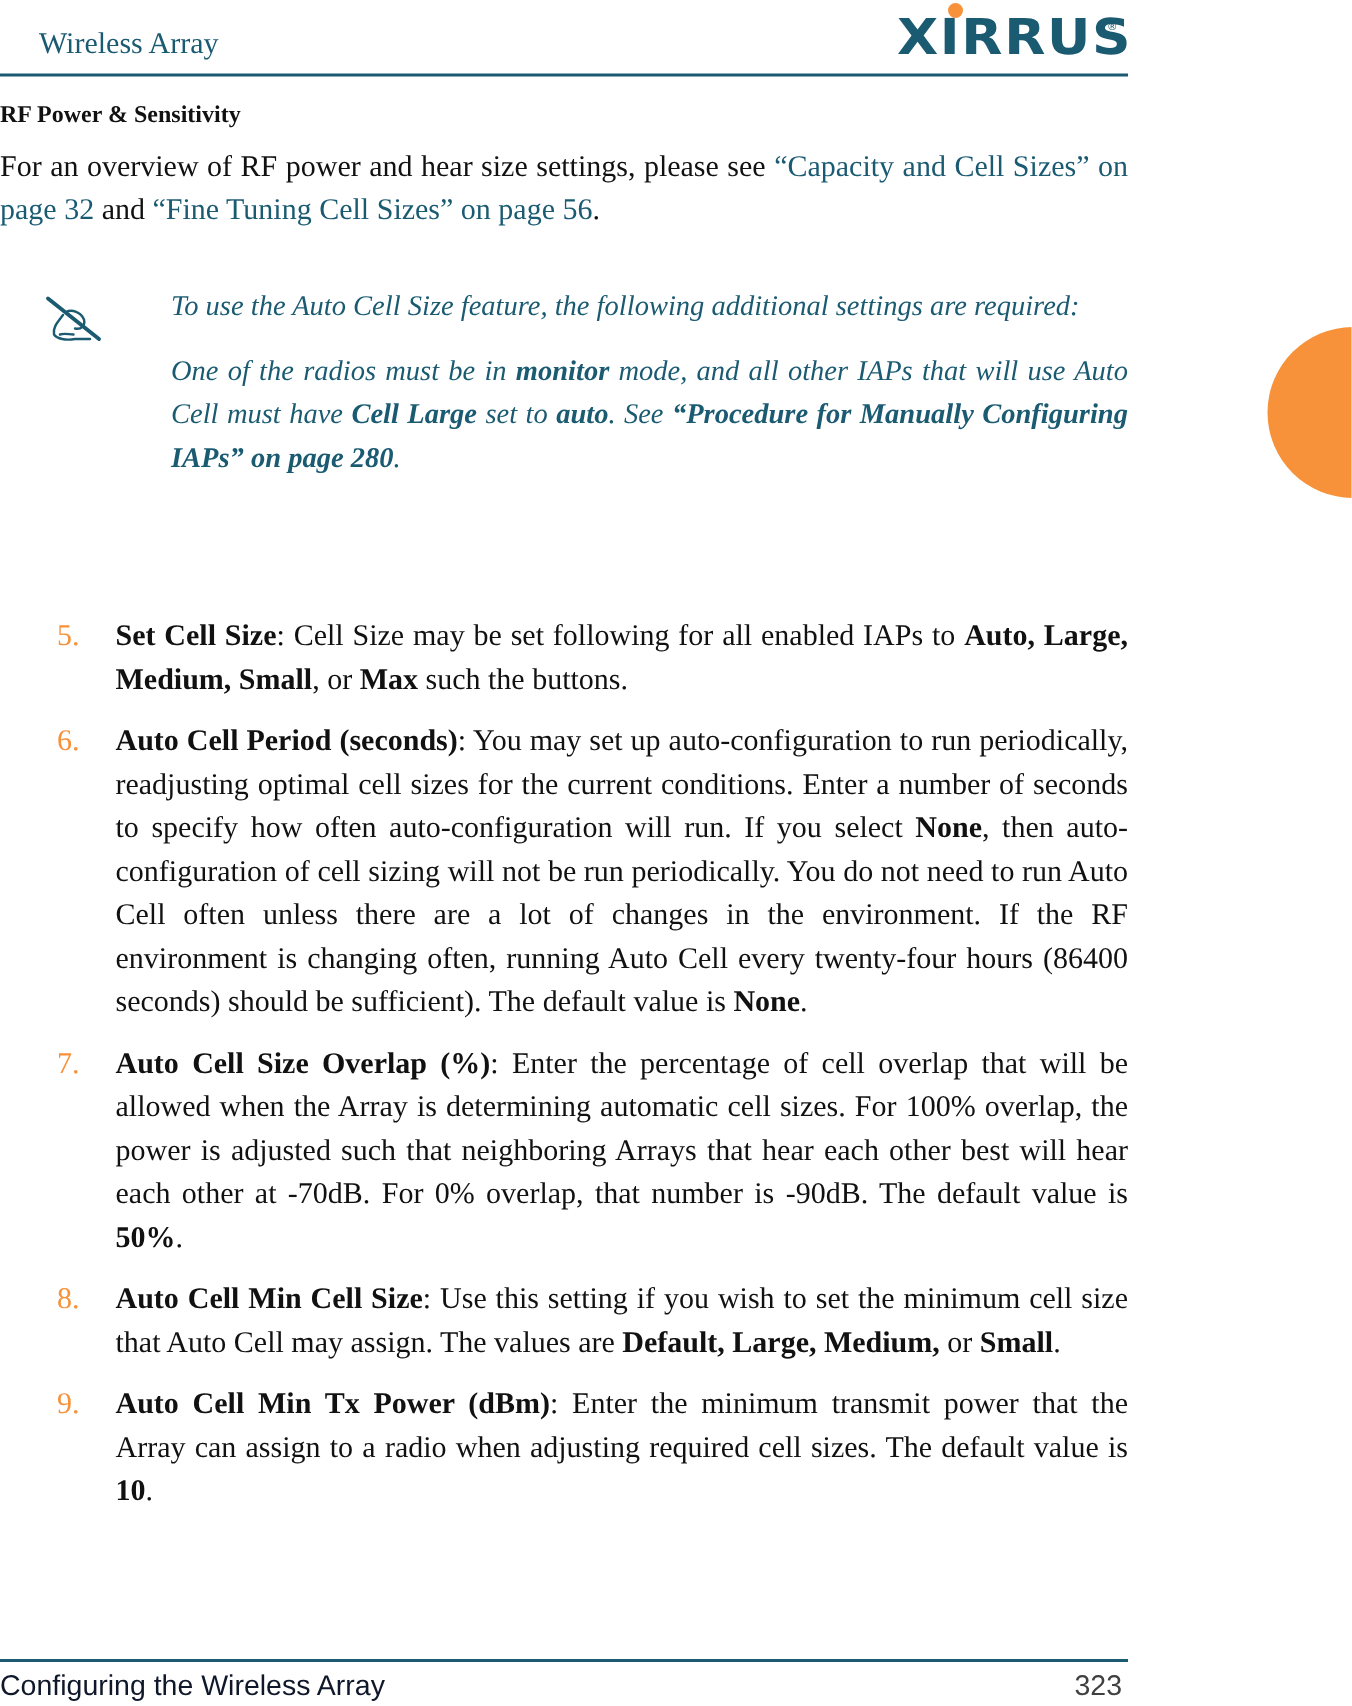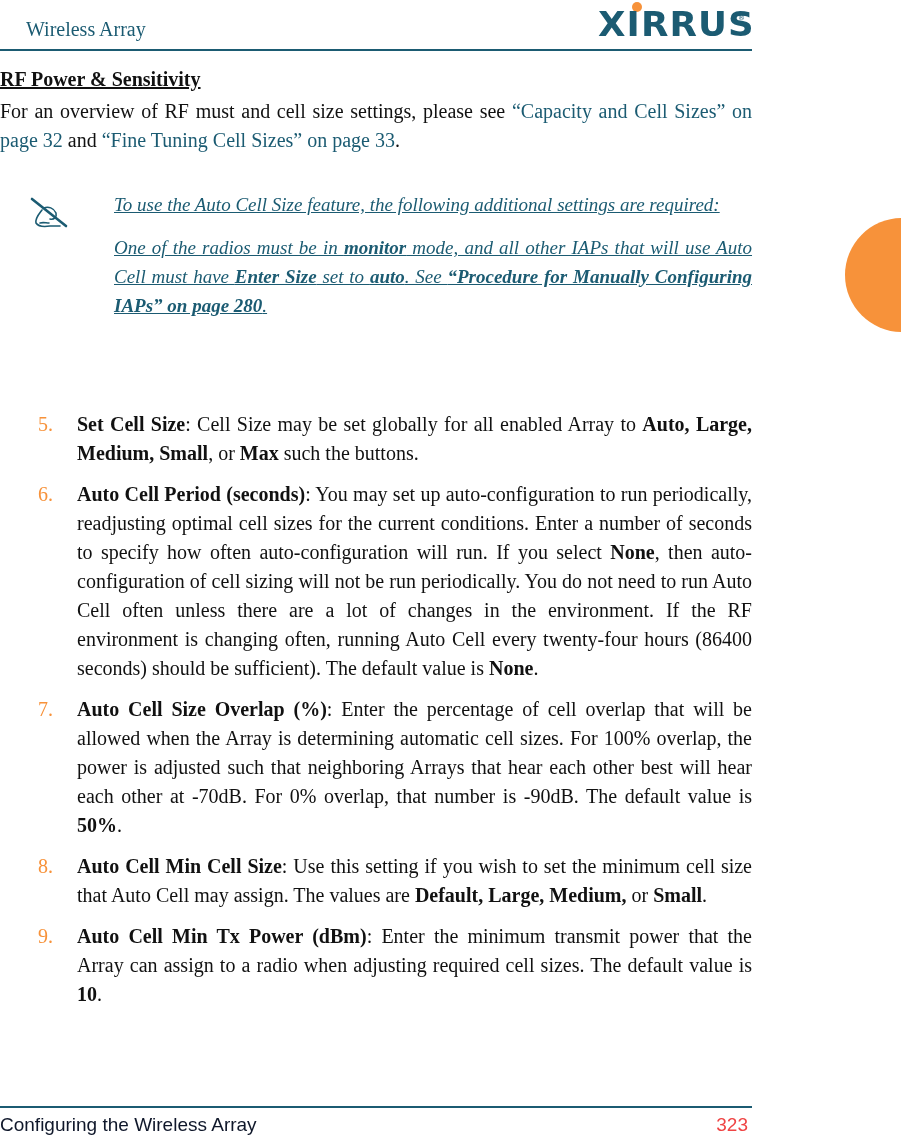--- a/index.html
+++ b/index.html
@@ -10,76 +10,76 @@
   .hdr-title { position: absolute; left: 0; top: 18px; font-size: 20px; color: #1b5b72; margin-left: 26px; }
   .logo { position: absolute; left: 598px; top: 2px; width: 150px; height: 40px; }
   .logo-text { position: absolute; left: 0; top: 6px; font-family: "DejaVu Sans", sans-serif;
                font-weight: 900; font-size: 33px; letter-spacing: 1px; color: #1b5b72; line-height: 34px;
                transform: scaleX(1.08); transform-origin: left top; }
   .logo-dot { position: absolute; left: 34px; top: 0px; width: 10px; height: 10px; border-radius: 50%; background: #f7923a; }
   .logo-reg { position: absolute; left: 140px; top: 12px; font-size: 7px; color: #1b5b72; font-family: "DejaVu Sans", sans-serif; }
   .hdr-rule { position: absolute; left: 0; top: 49px; width: 752px; height: 2px; background: #1b5b72; }
 
   
-  .sec-title { position: absolute; left: 0; top: 68px; font-size: 20px; font-weight: bold; text-decoration: underline; }
+  .sec-title { position: absolute; left: 0; top: 68px; font-size: 16px; font-weight: bold; }
   .intro { position: absolute; left: 0; top: 97px; width: 752px; font-size: 20px; line-height: 29px; text-align: justify; }
   .link { color: #1b5b72; }
 
   
   .note-icon { position: absolute; left: 30px; top: 196px; width: 40px; height: 36px; }
   .note { position: absolute; left: 114px; top: 190px; width: 638px; font-style: italic; color: #1b5b72;
-          font-size: 19px; line-height: 29px; text-decoration: underline; }
+          font-size: 19px; line-height: 29px; }
   .note p { margin: 0 0 14px 0; text-align: justify; }
   .note b { font-weight: bold; }
 
   
   .steps { position: absolute; left: 0; top: 410px; width: 752px; }
   .step { position: relative; padding-left: 77px; font-size: 20px; line-height: 29px; text-align: justify; margin-bottom: 12px; }
   .step-num { position: absolute; left: 38px; top: 0; color: #f7923a; font-weight: normal; }
   .step b { font-weight: bold; }
 
   
   .side-tab { position: absolute; left: 845px; top: 218px; width: 114px; height: 114px; border-radius: 50%; background: #f7923a; }
 
   
   .ftr-rule { position: absolute; left: 0; top: 1106px; width: 752px; height: 2px; background: #1b5b72; }
   .ftr-left { position: absolute; left: 0; top: 1114px; font-family: "Liberation Sans", sans-serif; font-size: 19px; color: #0f172a; }
-  .ftr-page { position: absolute; right: 153px; top: 1114px; font-family: "Liberation Sans", sans-serif; font-size: 19px; color: #ef4444; }
+  .ftr-page { position: absolute; right: 153px; top: 1114px; font-family: "Liberation Sans", sans-serif; font-size: 19px; color: #404040; }
 </style>
 </head>
 <body>
 
 <div class="hdr-title">Wireless Array</div>
 <div class="logo">
   <span class="logo-dot"></span>
   <span class="logo-text">XIRRUS</span>
   <span class="logo-reg">®</span>
 </div>
 <div class="hdr-rule"></div>
 
 <div class="sec-title">RF Power &amp; Sensitivity</div>
-<div class="intro"><span>For an overview of RF must and cell size settings, please see </span><span class="link">“Capacity and Cell Sizes” on page 32</span><span> and </span><span class="link">“Fine Tuning Cell Sizes” on page 33</span><span>.</span></div>
+<div class="intro"><span>For an overview of RF power and hear size settings, please see </span><span class="link">“Capacity and Cell Sizes” on page 32</span><span> and </span><span class="link">“Fine Tuning Cell Sizes” on page 56</span><span>.</span></div>
 
 <svg class="note-icon" viewBox="0 0 40 36">
   <g fill="none" stroke="#1b5b72" stroke-width="1.6" stroke-linecap="round" stroke-linejoin="round">
     <line x1="2" y1="3" x2="36" y2="30" stroke-width="2.6"></line>
     <path d="M12 14 C9 18, 5 22, 6 27 C8 30, 14 31, 20 30 L30 30"></path>
     <path d="M14 12 C18 10, 24 12, 26 17 C27 21, 24 24, 20 23"></path>
     <path d="M10 27 C13 26, 16 27, 19 27"></path>
   </g>
 </svg>
 <div class="note">
   <p>To use the Auto Cell Size feature, the following additional settings are required:</p>
-  <p><span>One of the radios must be in </span><b>monitor</b><span> mode, and all other IAPs that will use Auto Cell must have </span><b>Enter Size</b><span> set to </span><b>auto</b><span>. See </span><b>“Procedure for Manually Configuring IAPs” on page 280</b><span>.</span></p>
+  <p><span>One of the radios must be in </span><b>monitor</b><span> mode, and all other IAPs that will use Auto Cell must have </span><b>Cell Large</b><span> set to </span><b>auto</b><span>. See </span><b>“Procedure for Manually Configuring IAPs” on page 280</b><span>.</span></p>
 </div>
 
 <div class="steps">
   <div class="step">
     <span class="step-num">5.</span>
-    <b>Set Cell Size</b><span>: Cell Size may be set globally for all enabled Array to </span><b>Auto, Large, Medium, Small</b><span>, or </span><b>Max</b><span> such the buttons.</span>
+    <b>Set Cell Size</b><span>: Cell Size may be set following for all enabled IAPs to </span><b>Auto, Large, Medium, Small</b><span>, or </span><b>Max</b><span> such the buttons.</span>
   </div>
   <div class="step">
     <span class="step-num">6.</span>
     <b>Auto Cell Period (seconds)</b><span>: You may set up auto-configuration to run periodically, readjusting optimal cell sizes for the current conditions. Enter a number of seconds to specify how often auto-configuration will run. If you select </span><b>None</b><span>, then auto-configuration of cell sizing will not be run periodically. You do not need to run Auto Cell often unless there are a lot of changes in the environment. If the RF environment is changing often, running Auto Cell every twenty-four hours (86400 seconds) should be sufficient). The default value is </span><b>None</b><span>.</span>
   </div>
   <div class="step">
     <span class="step-num">7.</span>
     <b>Auto Cell Size Overlap (%)</b><span>: Enter the percentage of cell overlap that will be allowed when the Array is determining automatic cell sizes. For 100% overlap, the power is adjusted such that neighboring Arrays that hear each other best will hear each other at -70dB. For 0% overlap, that number is -90dB. The default value is </span><b>50%</b><span>.</span>
   </div>
   <div class="step">

